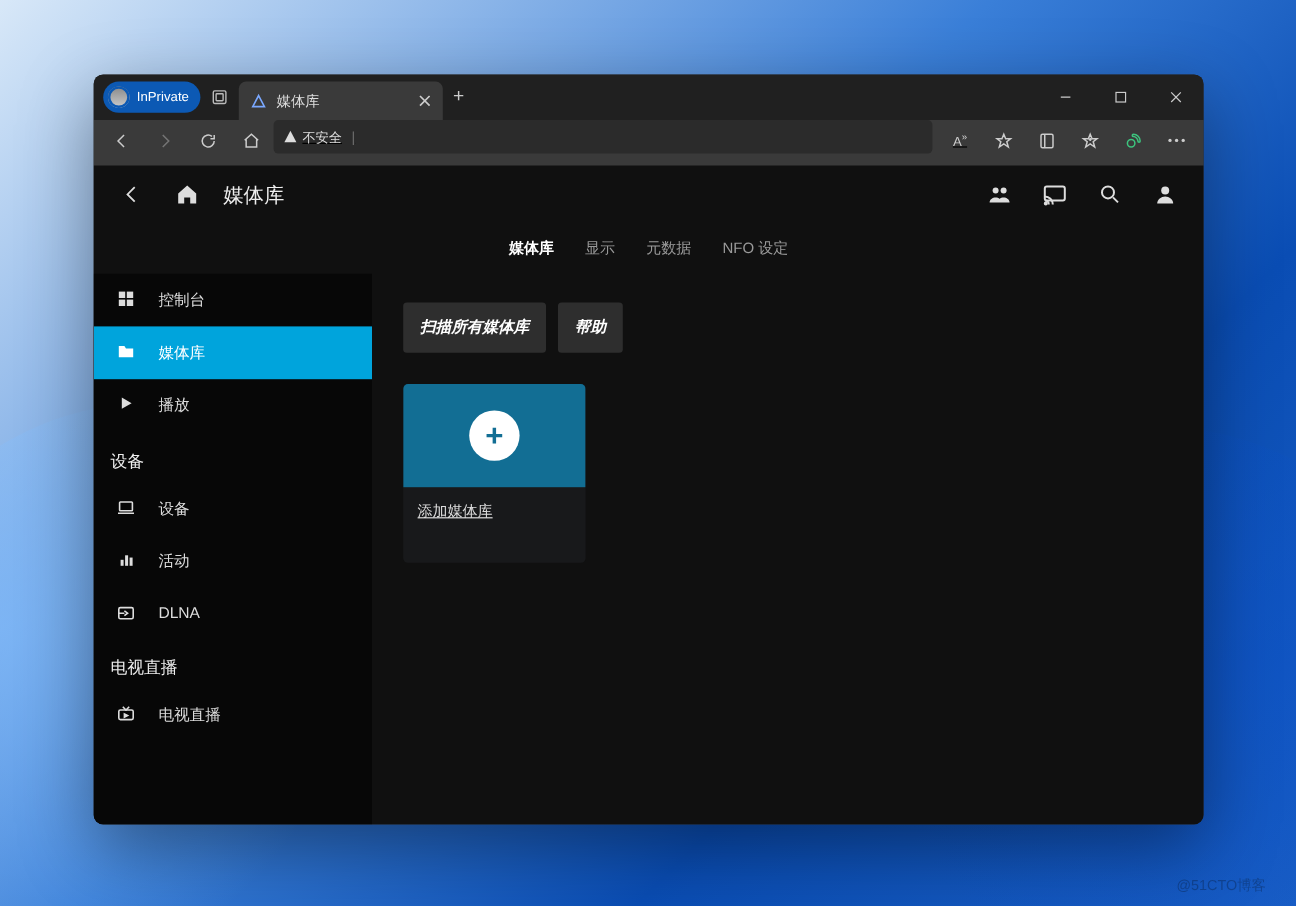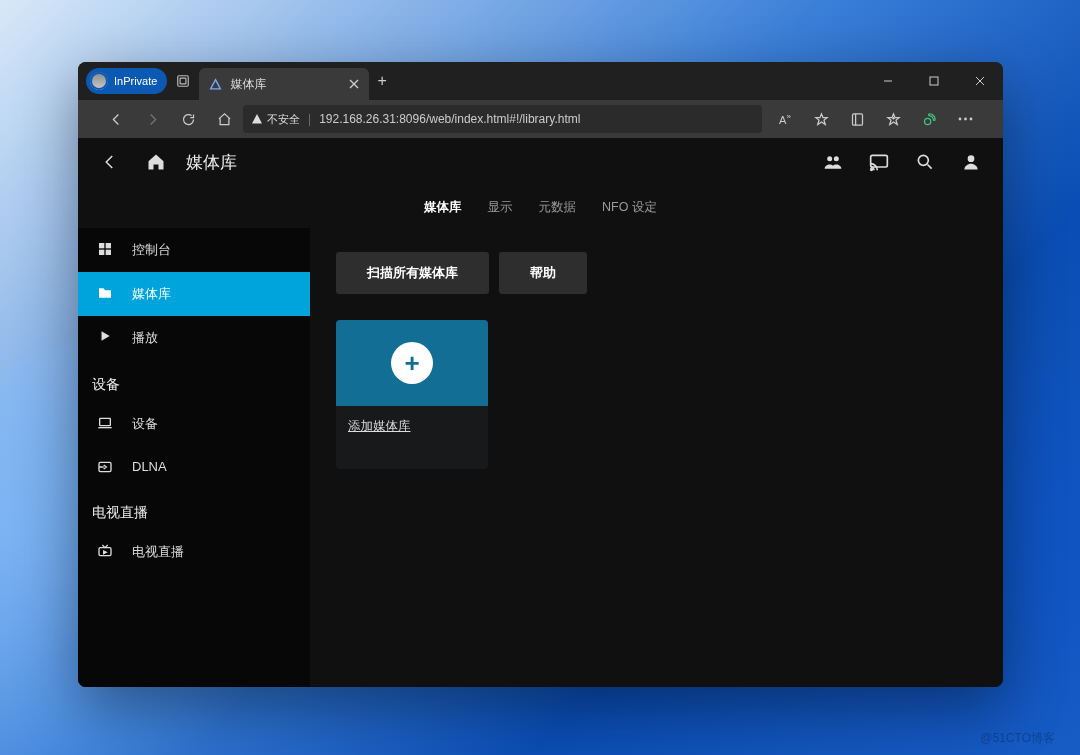--- a/index.html
+++ b/index.html
@@ -23,21 +23,21 @@
 .inprivate-avatar { width:18px;height:18px;border-radius:50%;background:linear-gradient(#888,#ccc); box-shadow:inset 0 0 0 2px #0c59b4;}
 .titlebar .sq { width:32px; display:flex; align-items:center; justify-content:center; color:#bbb; }
 .tab { height:32px; background:#3a3a3a; border-radius:6px 6px 0 0; display:flex; align-items:center; padding:0 10px; gap:8px; color:#ddd; font-size:12px; margin-top:6px; min-width:170px;}
 .tab .favicon { color:#7aa8ff; }
 .tab .close { margin-left:auto; color:#ccc; }
 .plus { color:#ccc; margin-left:8px; font-size:16px; }
 .wincontrols { margin-left:auto; display:flex; }
 .wincontrols .btn { width:46px; height:38px; display:flex; align-items:center; justify-content:center; color:#ccc; }
 .wincontrols .btn svg { width:10px; height:10px; }
 
-.addrbar { height:38px; background:#3a3a3a; display:flex; align-items:center; padding:0 21px; gap:2px; }
+.addrbar { height:38px; background:#3a3a3a; display:flex; align-items:flex-start; padding:0 6px; gap:2px;text-decoration:underline; }
 .addrbar .ibtn { width:34px; height:34px; display:flex; align-items:center; justify-content:center; color:#ccc; }
 .urlbox { flex:1; background:#2b2b2b; border-radius:4px; height:28px; display:flex; align-items:center; padding:0 8px; gap:8px; color:#ccc; font-size:12px;}
 .urlbox .warn { display:flex; align-items:center; gap:4px; color:#ddd; font-size:11px;}
 .addrbar .right { display:flex; gap:2px; margin-left:4px;}
 
 .page { flex:1; background:#101010; display:flex; flex-direction:column; }
 .appheader { height:48px; display:flex; align-items:center; padding:0 16px; gap:14px; color:#eee; }
 .appheader .title { font-size:17px; }
 .appheader .spacer { flex:1; }
 .appheader .hicon { width:32px; display:flex; justify-content:center; color:#ddd; }
@@ -46,21 +46,21 @@
 .body { flex:1; display:flex; overflow:hidden;}
 
 .sidebar { width:232px; background:#070707; overflow:hidden; }
 .side-item { display:flex; gap:18px; padding:13px 18px; color:#ddd; font-size:13px; cursor:pointer;}
 .side-item.active { background:#00a4dc; color:#fff; }
 .side-item .sicon { width:18px; display:flex; justify-content:center; }
 .side-header { padding:16px 14px 8px; color:#eee; font-size:14px; }
 
 .main { flex:1; padding:24px 26px; }
 .btnrow { display:flex; gap:10px; }
-.jbtn { background:#2e2e2e; color:#fff; font-size:13px; font-weight:600; border:none; padding:12px 31px; border-radius:3px; cursor:pointer;}
+.jbtn { background:#2e2e2e; color:#fff; font-size:13px; font-weight:600; border:none; padding:12px 14px; border-radius:3px; cursor:pointer;font-style:italic;}
 .cards { margin-top:26px; }
 .card { width:152px; background:#18191b; border-radius:4px; overflow:hidden; }
 .card .top { height:86px; background:#126e94; display:flex; align-items:center; justify-content:center;}
 .pluscircle { width:42px;height:42px;border-radius:50%;background:#fff;display:flex;align-items:center;justify-content:center;color:#126e94;font-size:26px;font-weight:700;}
 .card .label { padding:12px 12px 34px; color:#ddd; font-size:12.5px;text-decoration:underline;}
 .watermark { position:absolute; right:25px; bottom:8px; color:rgba(0,0,0,.25); font-size:12px;}
 svg { display:block; }
 </style>
 </head>
 <body>
@@ -136,21 +136,20 @@
         </svg>
       </div>
     <div class="urlbox">
       <span class="warn">
         <svg width="12" height="12" viewBox="0 0 24 24" fill="currentColor">
             <path d="M12 2 L22 21 H2 Z"></path>
           </svg>
         <span>不安全</span>
       </span>
       <span style="opacity:.4">|</span>
-      <span>192.168.26.31:8096/web/index.html#!/library.html</span>
     </div>
     <div class="right">
       <div class="ibtn">
           <span style="font-size:11px;color:#ccc">A<sup style="font-size:8px">»</sup></span>
         </div>
       <div class="ibtn">
           <svg width="15" height="15" viewBox="0 0 24 24" fill="none" stroke="currentColor" stroke-width="2">
             <path d="M12 3l2.5 6H21l-5 4 2 7-6-4-6 4 2-7-5-4h6.5z"></path>
           </svg>
         </div>
@@ -262,20 +261,30 @@
           </div>
           <div class="side-header">设备</div>
           <div class="side-item">
             <span class="sicon">
               <svg width="16" height="16" viewBox="0 0 24 24" fill="none" stroke="currentColor" stroke-width="2">
                 <rect x="4" y="5" width="16" height="11" rx="1"></rect>
                 <path d="M2 19h20"></path>
               </svg>
             </span>
             <span>设备</span>
+          </div>
+          <div class="side-item">
+            <span class="sicon">
+              <svg width="15" height="15" viewBox="0 0 24 24" fill="currentColor">
+                <rect x="4" y="12" width="4" height="8"></rect>
+                <rect x="10" y="6" width="4" height="14"></rect>
+                <rect x="16" y="9" width="4" height="11"></rect>
+              </svg>
+            </span>
+            <span>活动</span>
           </div>
           <div class="side-item">
             <span class="sicon">
               <svg width="16" height="16" viewBox="0 0 24 24" fill="none" stroke="currentColor" stroke-width="2">
                 <rect x="3" y="5" width="18" height="14" rx="2"></rect>
                 <path d="M10 9l4 3-4 3M3 12h7"></path>
               </svg>
             </span>
             <span>DLNA</span>
           </div>

